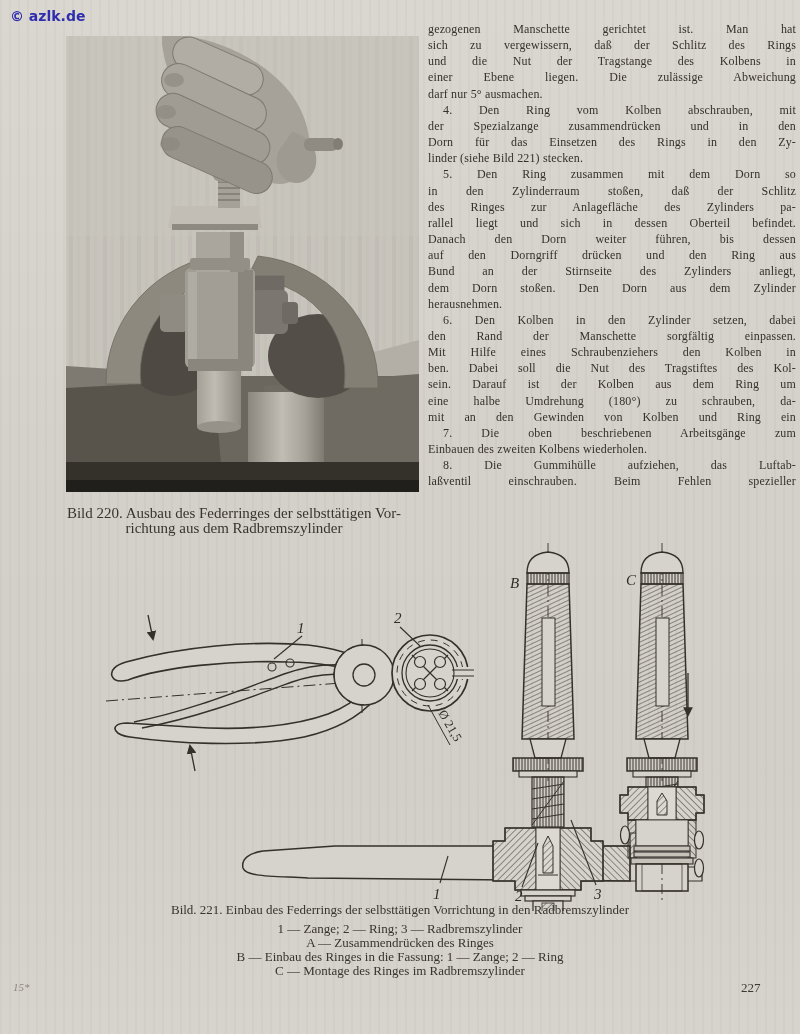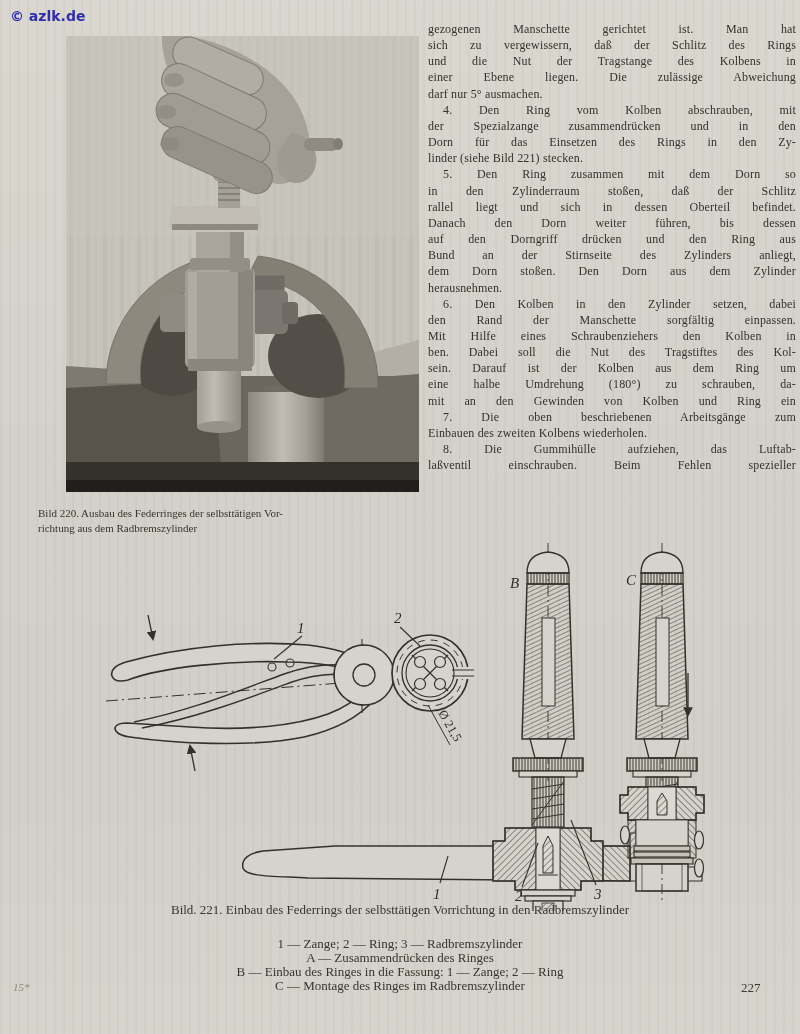--- a/index.html
+++ b/index.html
@@ -9,31 +9,31 @@
   #page{position:relative;width:800px;height:1034px;
         background:linear-gradient(180deg,#dad7d0 0%,#d4d1ca 45%,#d2cfc8 75%,#d7d4cd 100%);
         color:#332f2a;}
   #page::after{content:"";position:absolute;inset:0;pointer-events:none;
         background:repeating-linear-gradient(90deg,rgba(120,114,104,.05) 0 2px,rgba(0,0,0,0) 2px 9px);}
   .watermark{position:absolute;left:10px;top:8px;
         font-family:"DejaVu Sans","Liberation Sans",sans-serif;
         font-size:14px;font-weight:bold;color:#2e2eae;text-decoration:none;z-index:5;}
   .photo{position:absolute;left:66px;top:36px;width:353px;height:456px;
         box-shadow:inset 0 0 14px rgba(60,55,45,.25);z-index:2;}
-  .cap220{position:absolute;left:38px;top:506px;width:392px;text-align:left;
-        font-size:11px;line-height:15px;color:#38342e;z-index:3;}
+  .cap220{position:absolute;left:38px;top:506px;width:392px;text-align:center;
+        font-size:15px;line-height:15px;color:#38342e;z-index:3;}
   .bodycol{position:absolute;left:428px;top:21px;width:368px;
         font-size:12px;line-height:16.15px;letter-spacing:.15px;color:#35312b;z-index:3;}
   .bodyline{text-align:justify;text-align-last:justify;white-space:normal;}
   .bodyline.nojust{text-align-last:left;}
   .bodyline.indent{text-indent:15px;}
   .drawing{position:absolute;left:0;top:543px;width:800px;height:368px;z-index:2;}
   .cap221{position:absolute;left:60px;top:903px;width:680px;text-align:center;
         font-size:13px;line-height:14px;color:#38342e;z-index:3;}
-  .cap221 div:first-child{margin-bottom:20px;}
+  .cap221 div:first-child{margin-bottom:5px;}
   .sig{position:absolute;left:13px;top:981px;font-size:11px;font-style:italic;color:#8d897f;}
   .pageno{position:absolute;left:741px;top:980px;font-size:13px;color:#3c3832;}
   svg text{font-family:"Liberation Serif","DejaVu Serif",serif;}
   .lbl{font-style:italic;font-size:15px;fill:#2f2b26;}
   .dim{font-size:12.5px;fill:#2f2b26;}
 </style>
 </head>
 <body>
 
 <div id="page">
@@ -132,20 +132,21 @@
       <div class="bodyline">sich zu vergewissern, daß der Schlitz des Rings</div>
       <div class="bodyline">und die Nut der Tragstange des Kolbens in</div>
       <div class="bodyline">einer Ebene liegen. Die zulässige Abweichung</div>
       <div class="bodyline nojust">darf nur 5° ausmachen.</div>
       <div class="bodyline indent">4. Den Ring vom Kolben abschrauben, mit</div>
       <div class="bodyline">der Spezialzange zusammendrücken und in den</div>
       <div class="bodyline">Dorn für das Einsetzen des Rings in den Zy-</div>
       <div class="bodyline nojust">linder (siehe Bild 221) stecken.</div>
       <div class="bodyline indent">5. Den Ring zusammen mit dem Dorn so</div>
       <div class="bodyline">in den Zylinderraum stoßen, daß der Schlitz</div>
+      <div class="bodyline">des Ringes zur Anlagefläche des Zylinders pa-</div>
       <div class="bodyline">rallel liegt und sich in dessen Oberteil befindet.</div>
       <div class="bodyline">Danach den Dorn weiter führen, bis dessen</div>
       <div class="bodyline">auf den Dorngriff drücken und den Ring aus</div>
       <div class="bodyline">Bund an der Stirnseite des Zylinders anliegt,</div>
       <div class="bodyline">dem Dorn stoßen. Den Dorn aus dem Zylinder</div>
       <div class="bodyline nojust">herausnehmen.</div>
       <div class="bodyline indent">6. Den Kolben in den Zylinder setzen, dabei</div>
       <div class="bodyline">den Rand der Manschette sorgfältig einpassen.</div>
       <div class="bodyline">Mit Hilfe eines Schraubenziehers den Kolben in</div>
       <div class="bodyline">ben. Dabei soll die Nut des Tragstiftes des Kol-</div>

